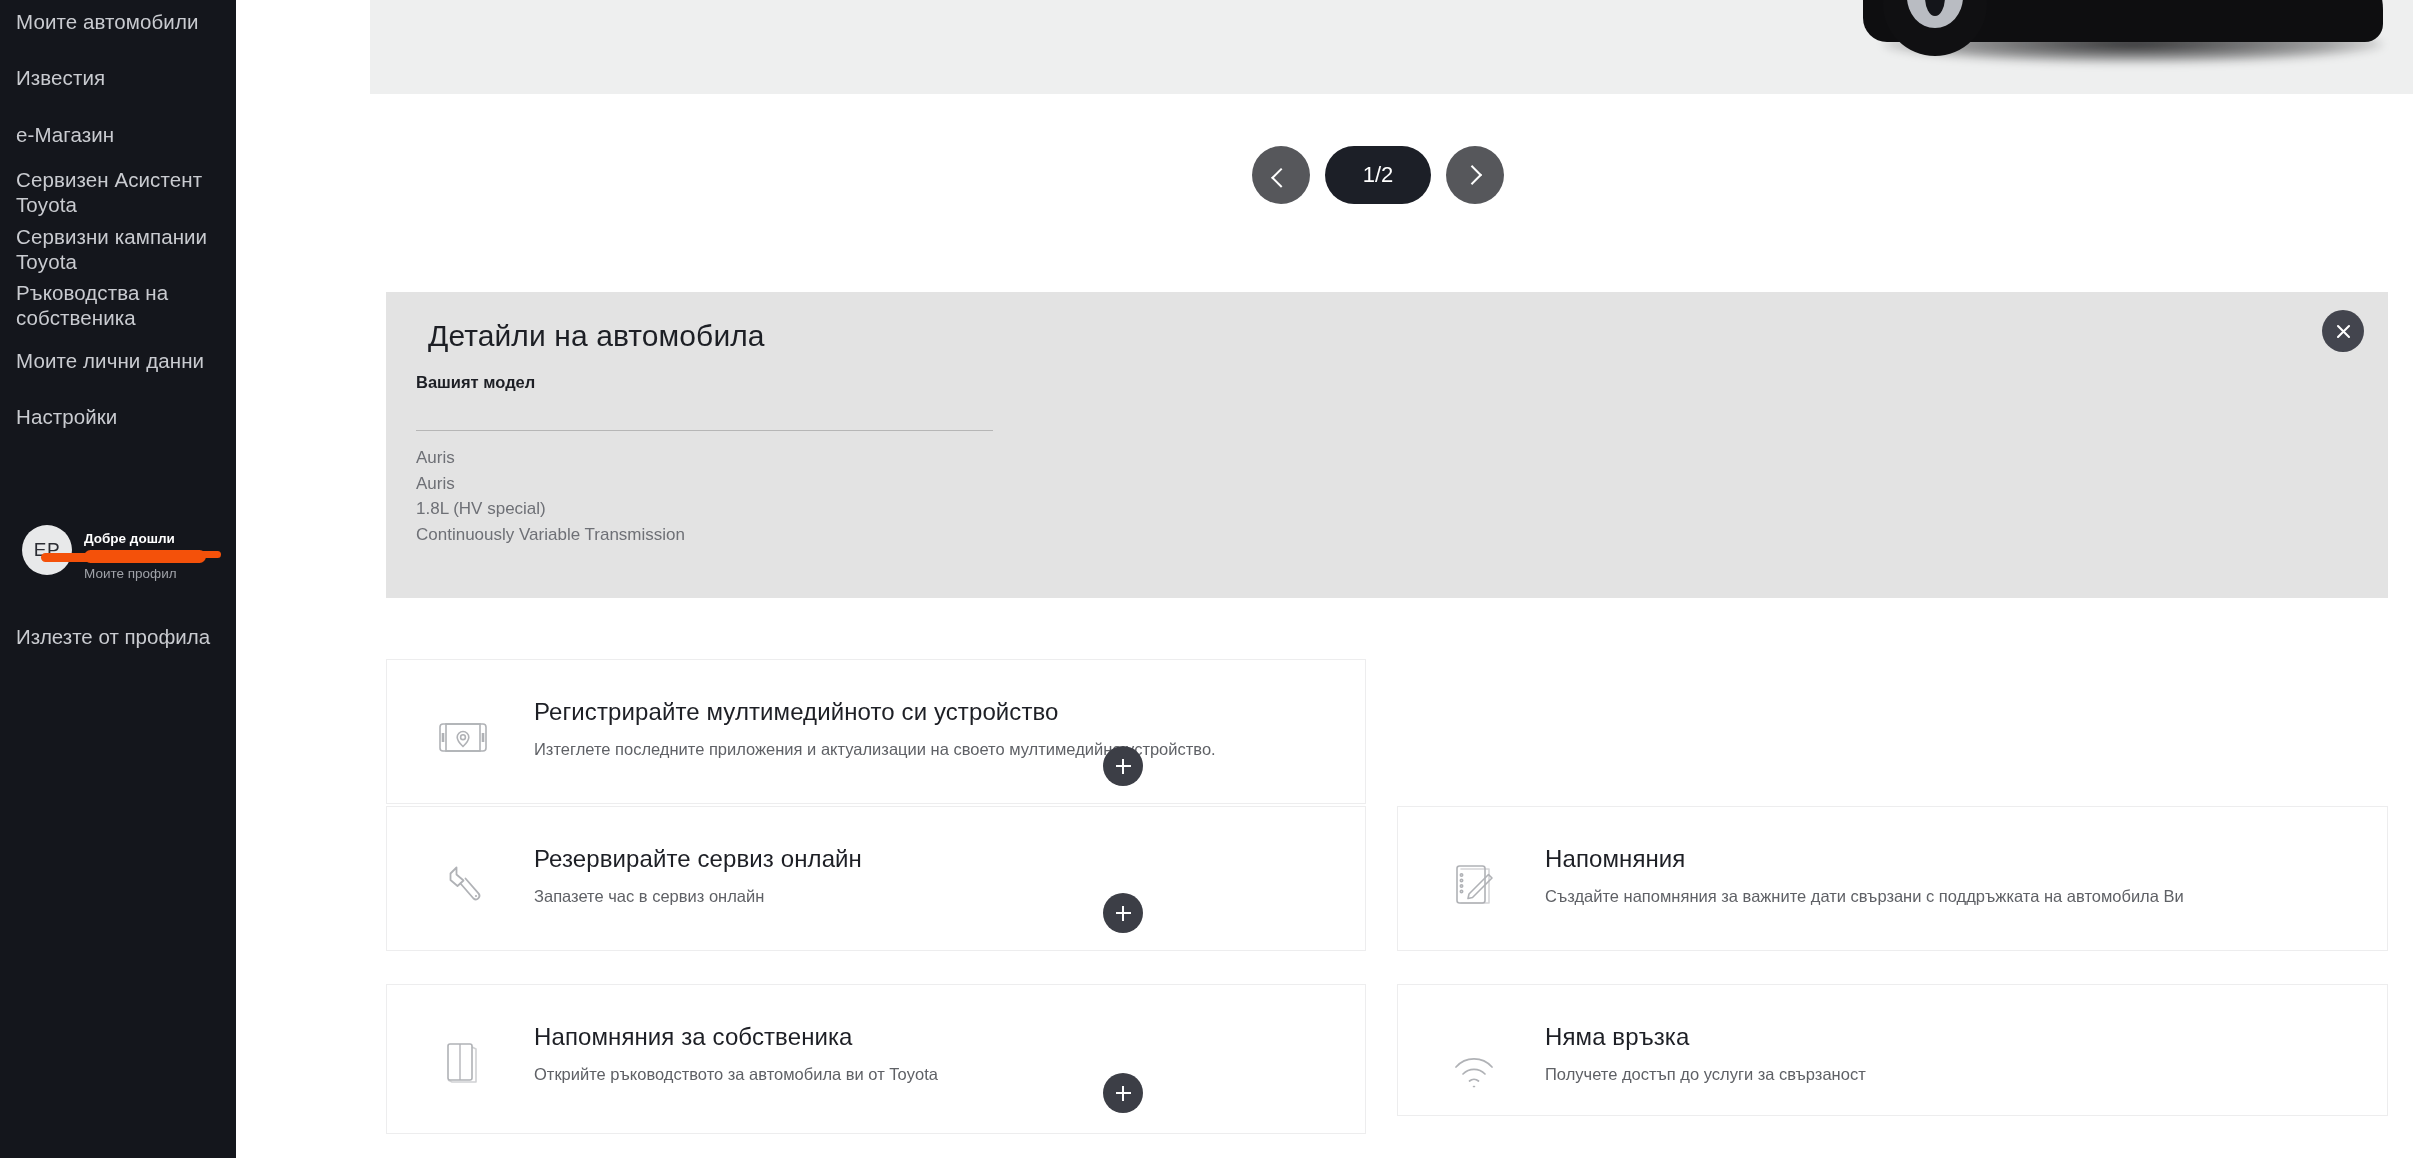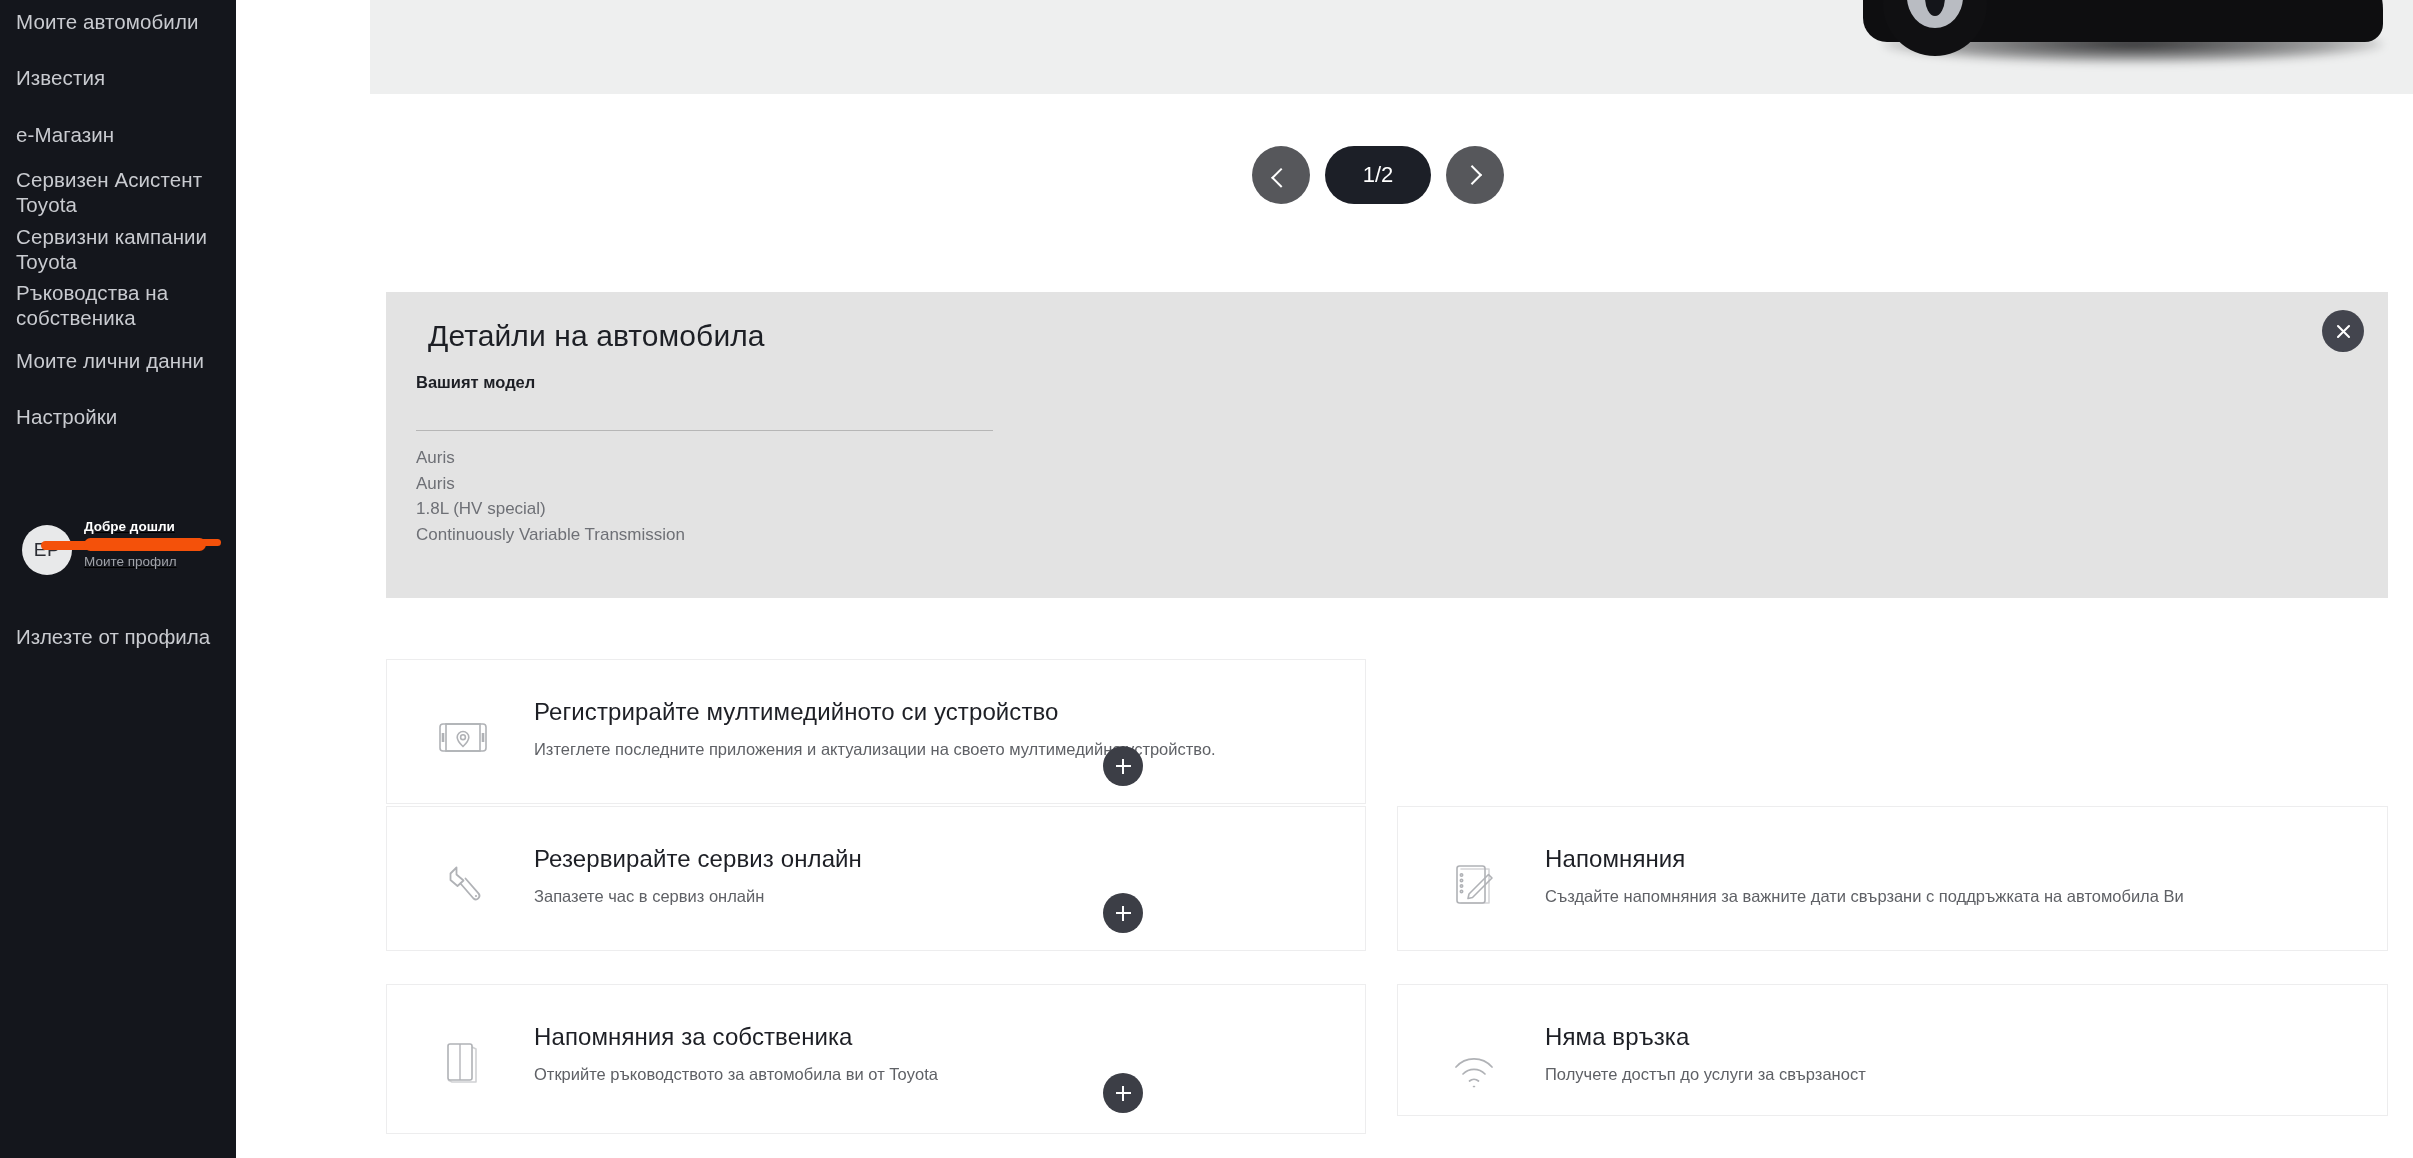--- a/index.html
+++ b/index.html
@@ -55,23 +55,22 @@
     width: 50px; height: 50px;
     border-radius: 50%;
     background: #e8e9ea;
     color: #2b2d33;
     font-size: 19px;
     display: flex; align-items: center; justify-content: center;
     letter-spacing: 0.5px;
   }
   .profile-texts {
     position: absolute;
-    left: 84px; top: 1px;
+    left: 84px; top: 13px;
     width: 150px;
-    text-decoration: underline;
   }
   .welcome {
     color: #ffffff;
     font-size: 13.5px;
     font-weight: bold;
     line-height: 16px;
     white-space: nowrap;
   }
   .redaction {
     margin-top: 3px;

